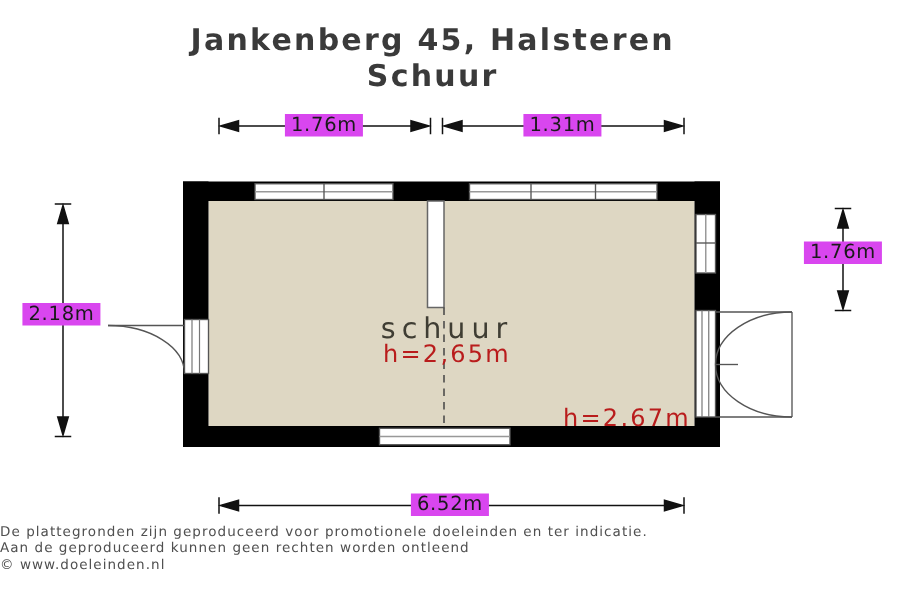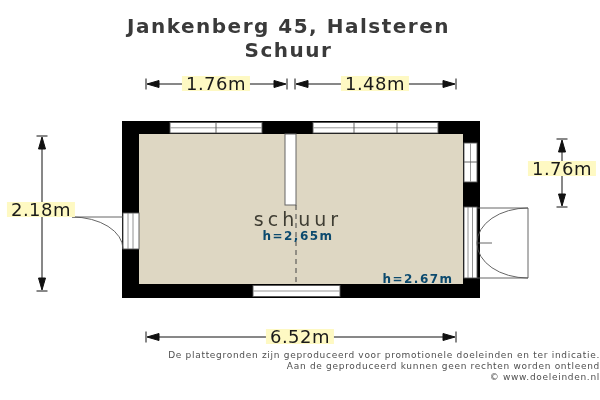--- a/index.html
+++ b/index.html
@@ -6,33 +6,33 @@
   body{
     width:600px;height:400px;background:#ffffff;position:relative;overflow:hidden;
     font-family:"DejaVu Sans","Liberation Sans",sans-serif;
   }
   .abs{position:absolute;}
   .title-line{
     left:0;width:577px;text-align:center;font-weight:bold;color:#3a3a3a;
     font-size:20px;letter-spacing:1.5px;white-space:nowrap;
   }
   .dim-label{
-    font-size:18px;color:#1a1a1a;background:#fef9c3;padding:0 4px;
+    font-size:13px;color:#1a1a1a;background:#d946ef;padding:0 4px;
     letter-spacing:0.5px;transform:translateX(-50%);white-space:nowrap;line-height:15px;
   }
   .room-name{
     font-size:19px;letter-spacing:4px;color:#3f3d33;transform:translateX(-50%);
     white-space:nowrap;line-height:20px;
   }
   .room-h{
-    font-size:12px;letter-spacing:1.5px;color:#0c4a6e;transform:translateX(-50%);
-    white-space:nowrap;line-height:16px;font-weight:bold;
+    font-size:16px;letter-spacing:1.5px;color:#b91c1c;transform:translateX(-50%);
+    white-space:nowrap;line-height:16px;
   }
   .footer-line{
-    left:0;width:600px;text-align:right;font-size:9px;letter-spacing:0.7px;
+    left:0;width:600px;text-align:left;font-size:9px;letter-spacing:0.7px;
     color:#4f4f4f;white-space:nowrap;line-height:11px;
   }
 </style>
 </head>
 <body>
 
 <svg class="abs" style="left:0;top:0" width="600" height="400" viewBox="0 0 600 400">
 
   <rect x="139" y="134" width="324" height="150" fill="#ded7c3"></rect>
 
@@ -130,21 +130,21 @@
       <polygon points="147,337 159,333.5 159,340.5"></polygon>
       <polygon points="455,337 443,333.5 443,340.5"></polygon>
     </g>
   </g>
 </svg>
 
 <div class="abs title-line" style="top:14px">Jankenberg 45, Halsteren</div>
 <div class="abs title-line" style="top:38px">Schuur</div>
 
 <div class="abs dim-label" style="left:216px;top:76px">1.76m</div>
-<div class="abs dim-label" style="left:375px;top:76px">1.48m</div>
+<div class="abs dim-label" style="left:375px;top:76px">1.31m</div>
 <div class="abs dim-label" style="left:41px;top:202px">2.18m</div>
 <div class="abs dim-label" style="left:562px;top:161px">1.76m</div>
 <div class="abs dim-label" style="left:300px;top:329px">6.52m</div>
 
 <div class="abs room-name" style="left:298px;top:209px">schuur</div>
 <div class="abs room-h" style="left:298px;top:228px">h=2,65m</div>
 <div class="abs room-h" style="left:418px;top:271px">h=2.67m</div>
 
 <div class="abs footer-line" style="top:350px">De plattegronden zijn geproduceerd voor promotionele doeleinden en ter indicatie.</div>
 <div class="abs footer-line" style="top:361px">Aan de geproduceerd kunnen geen rechten worden ontleend</div>

